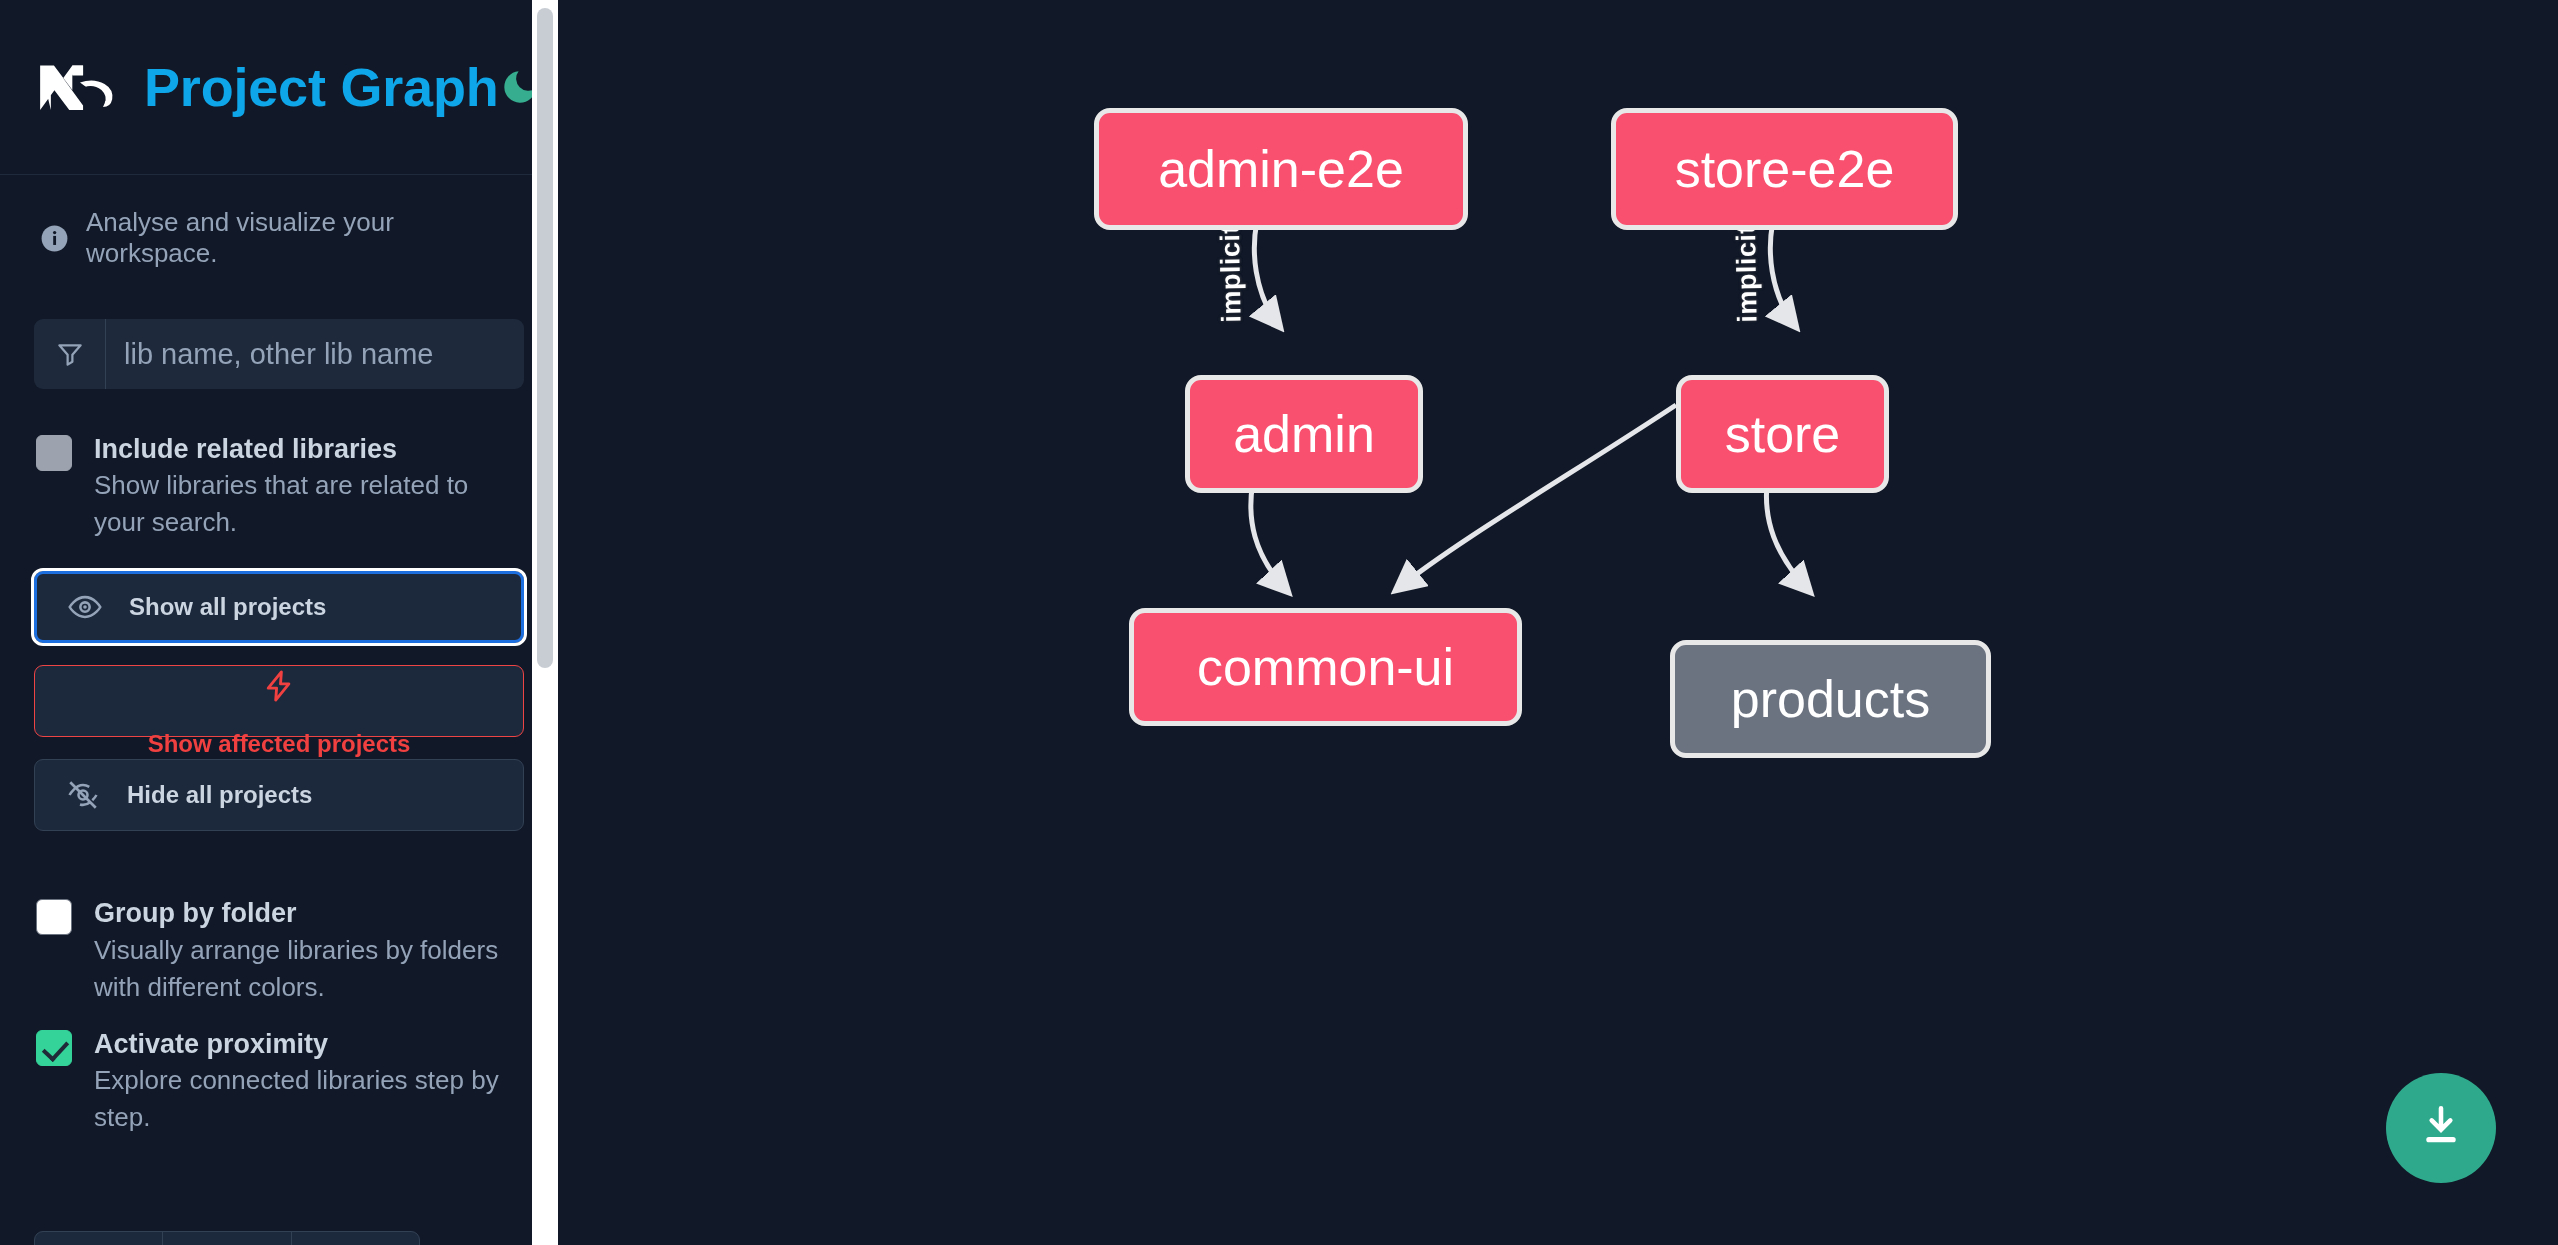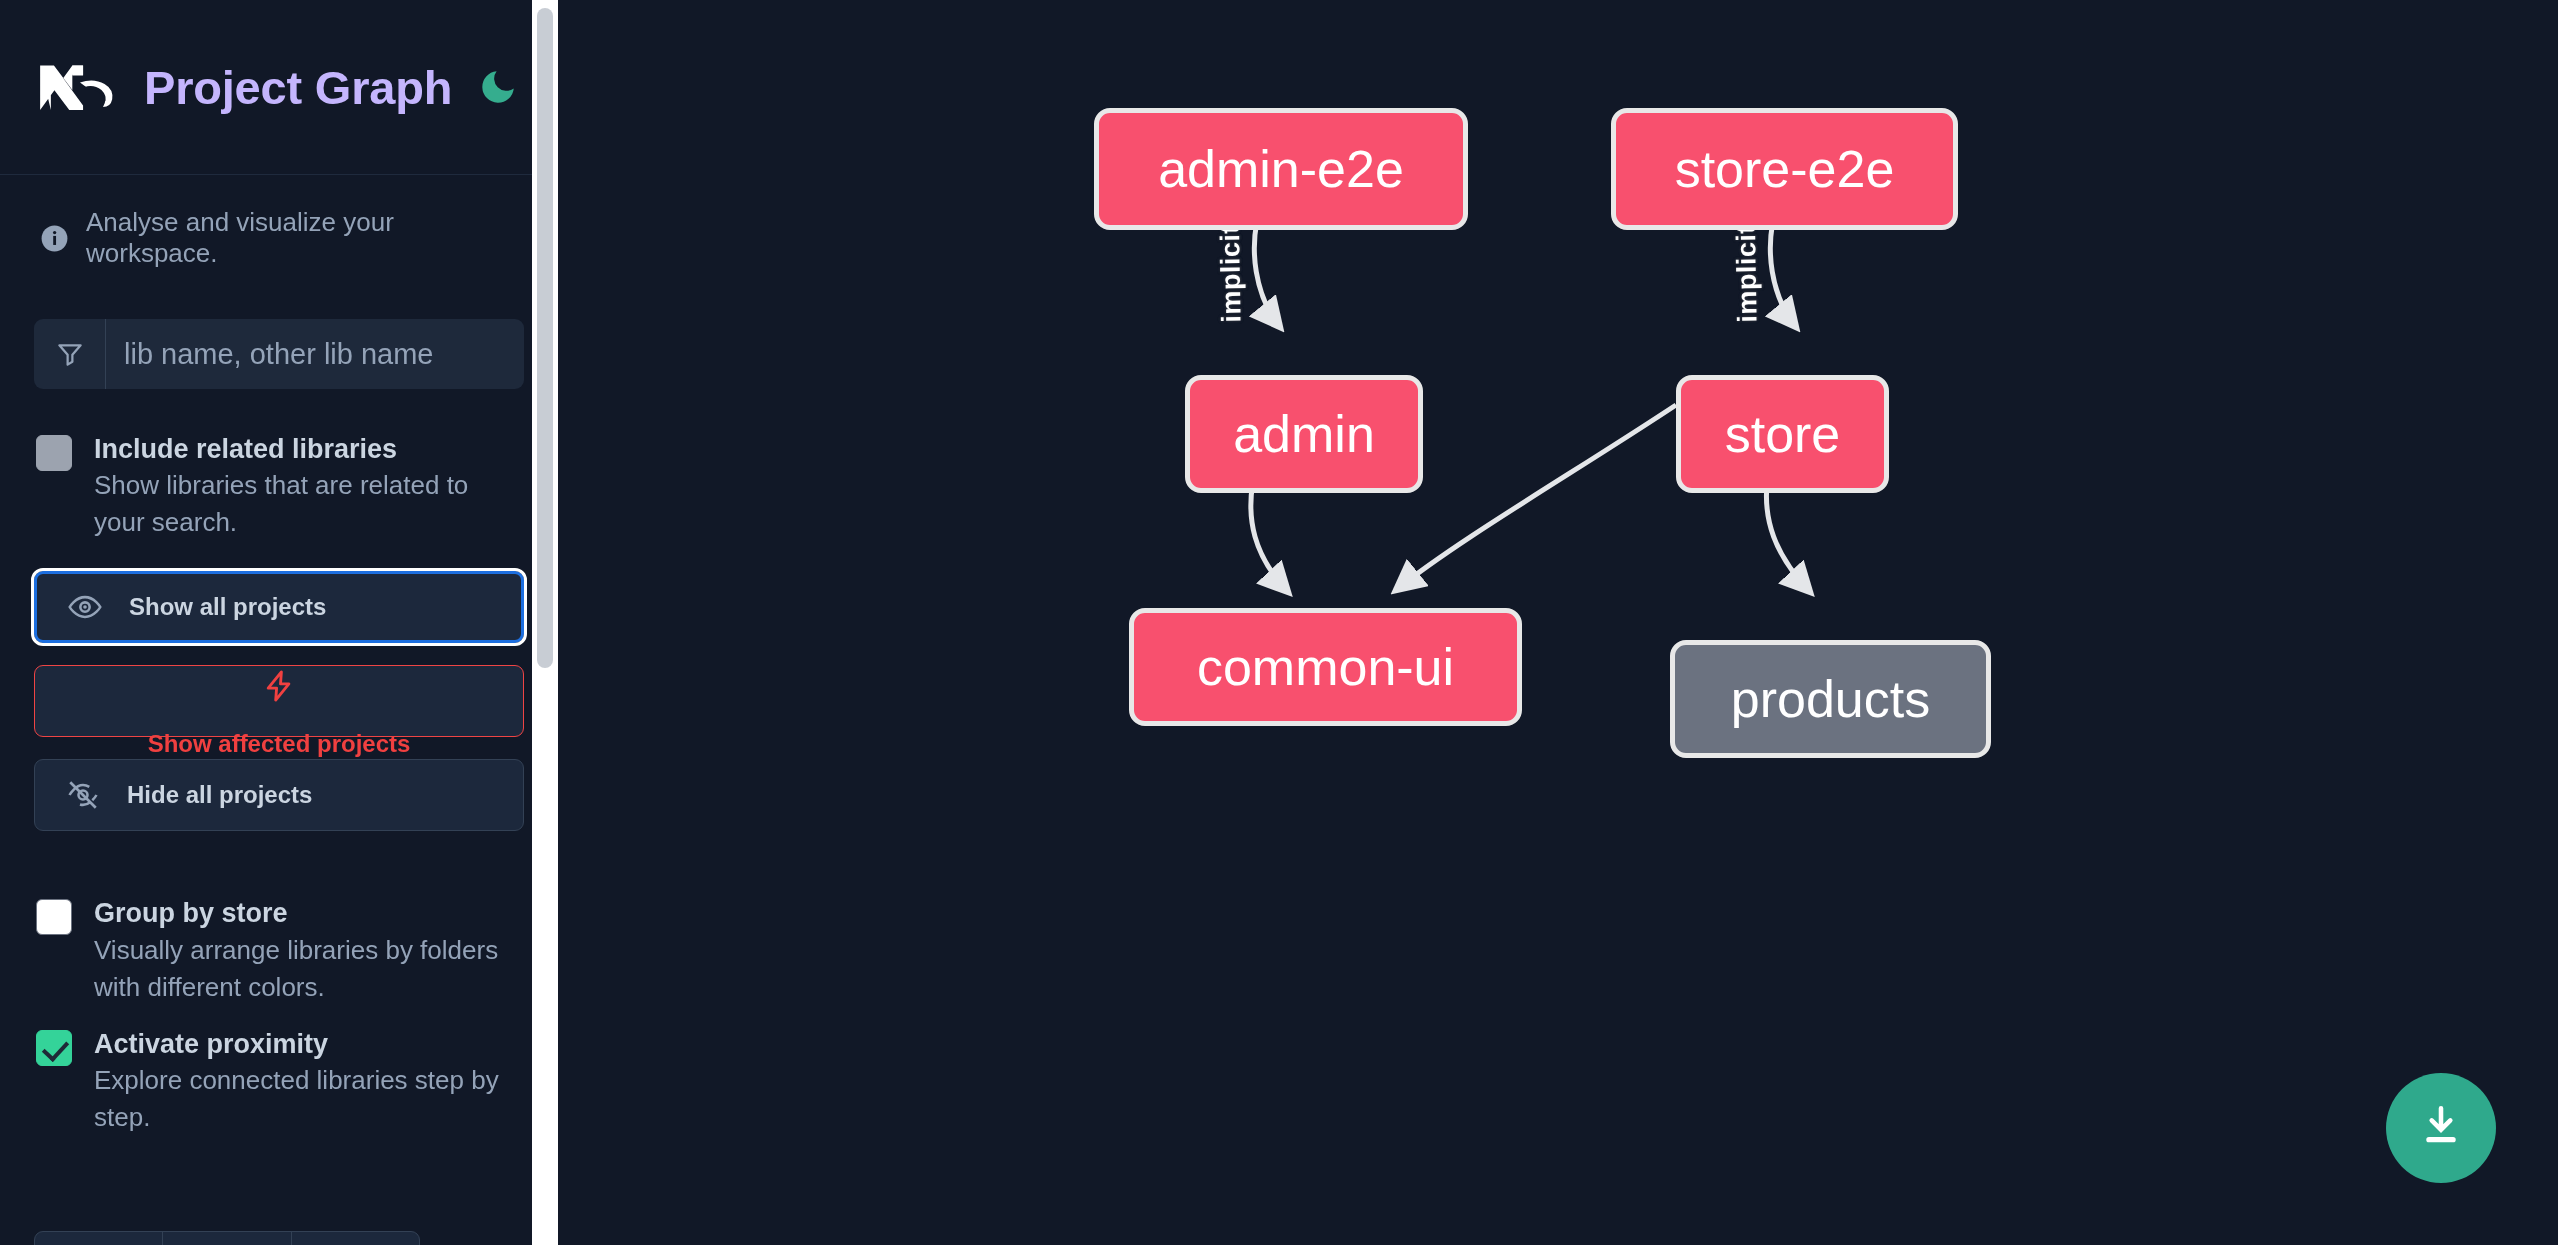--- a/index.html
+++ b/index.html
@@ -20,21 +20,21 @@
     overflow: hidden;
   }
   .sb-header {
     height: 175px;
     display: flex; align-items: center;
     padding: 0 34px;
     border-bottom: 1px solid #1f2a3d;
   }
   .nx-logo { width: 92px; height: 60px; flex: 0 0 92px; margin-right: 18px; }
   .app-title {
-    color: #c4b5fd; font-size: 47px; font-weight: 700;
+    color: #0ea5e9; font-size: 54px; font-weight: 700;
     letter-spacing: -0.2px; white-space: nowrap;
   }
   .theme-toggle {
     margin-left: auto; width: 52px; height: 52px;
     display: flex; align-items: center; justify-content: center;
     cursor: pointer;
   }
 
   .sb-body { padding: 0 34px; }
 
@@ -249,21 +249,21 @@
           </svg>
         </span>
         <span class="btn-label">Hide all projects</span>
       </div>
 
       <div class="group-spacer"></div>
 
       <div class="check-row">
         <span class="cbox white"></span>
         <span class="check-txt">
-          <span class="check-title">Group by store</span>
+          <span class="check-title">Group by folder</span>
           <span class="check-desc">Visually arrange libraries by folders with different colors.</span>
         </span>
       </div>
 
       <div class="check-row">
         <span class="cbox green"></span>
         <span class="check-txt">
           <span class="check-title">Activate proximity</span>
           <span class="check-desc">Explore connected libraries step by step.</span>
         </span>

